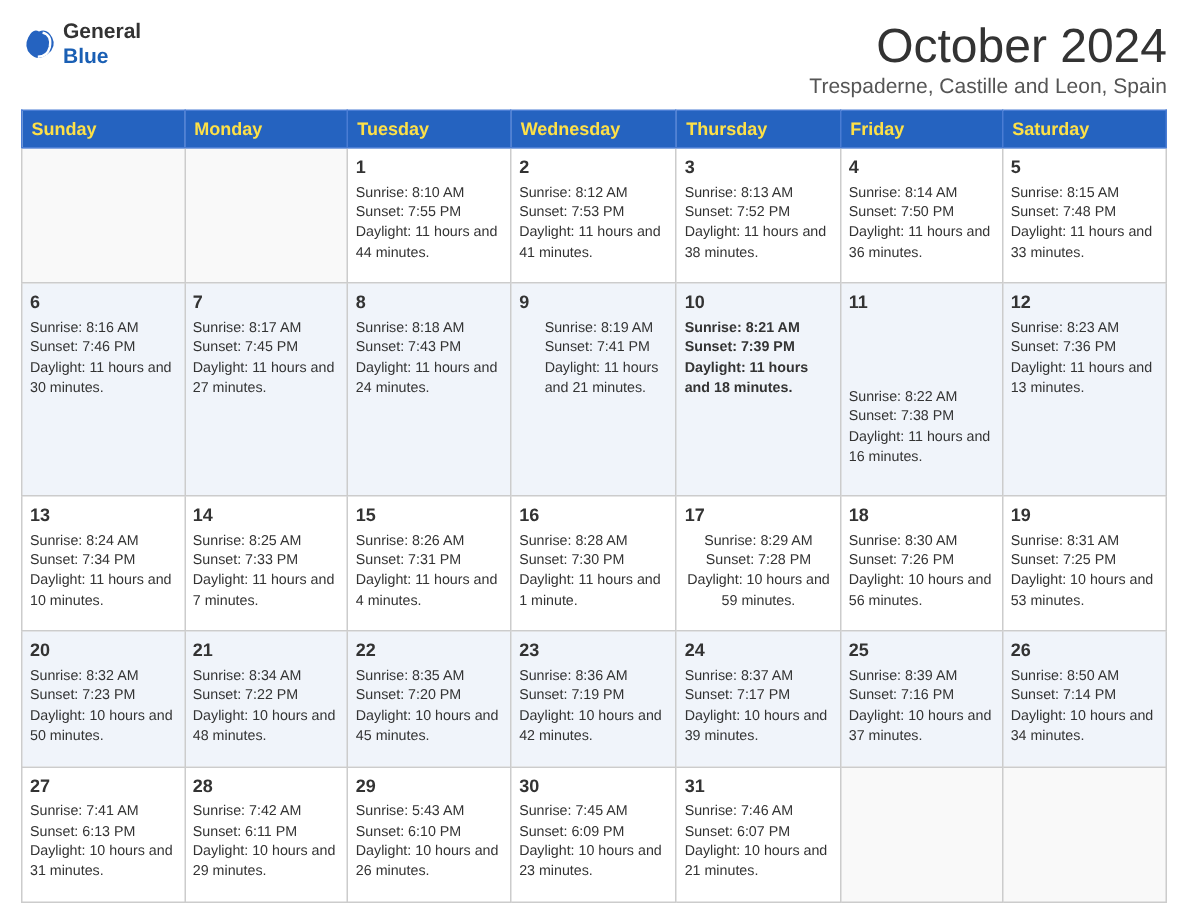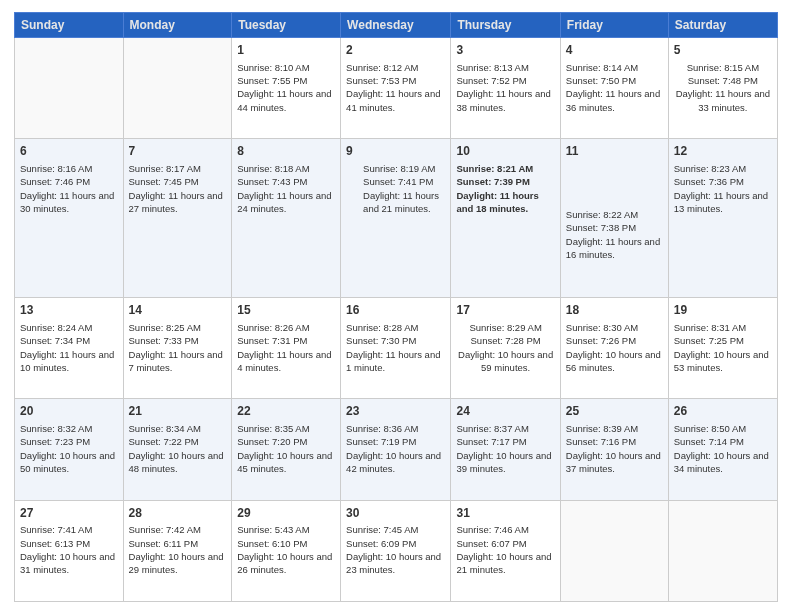--- a/index.html
+++ b/index.html
@@ -52,21 +52,21 @@
       color: #555;
     }
     .calendar {
       width: 100%;
       border-collapse: collapse;
       flex: 1;
       font-size: 10px;
     }
     .calendar thead tr th {
       background-color: #2563c0;
-      color: #e5e5e5;
+      color: #fde047;
       text-align: left;
       padding: 5px 6px;
       font-size: 12px;
       font-weight: bold;
       border: 1px solid #4a7dd4;
     }
     .calendar tbody tr td {
       border: 1px solid #ccc;
       vertical-align: top;
       padding: 4px 5px;
@@ -92,20 +92,36 @@
       color: #333;
     }
     td.empty {
       background-color: #f9f9f9 !important;
     }
   </style>
 </head>
 <body>
 
 <div class="page">
+  <div class="header">
+    <div class="logo">
+      <svg class="logo-icon" viewBox="0 0 30 30" xmlns="http://www.w3.org/2000/svg">
+        <path d="M15 5 Q22 2 26 10 Q30 18 22 24 Q14 30 8 24 Q2 18 6 10 Q10 2 15 5Z" fill="#2563c0"></path>
+        <path d="M18 6 Q26 8 24 18 Q22 26 14 26" fill="none" stroke="#fff" stroke-width="2"></path>
+      </svg>
+      <div class="logo-text">
+        <div class="logo-general">General</div>
+        <div class="logo-blue">Blue</div>
+      </div>
+    </div>
+    <div class="title-block">
+      <div class="month-title">October 2024</div>
+      <div class="subtitle">Trespaderne, Castille and Leon, Spain</div>
+    </div>
+  </div>
 
   <table class="calendar">
     <thead>
       <tr>
       <th>Sunday</th>
           <th>Monday</th>
           <th>Tuesday</th>
           <th>Wednesday</th>
           <th>Thursday</th>
           <th>Friday</th>
@@ -135,21 +151,21 @@
 Daylight: 11 hours and 38 minutes.</div>
           </td>
           <td>
             <span class="day-number">4</span>
             <div class="day-info" style="white-space: pre-line;">Sunrise: 8:14 AM
 Sunset: 7:50 PM
 Daylight: 11 hours and 36 minutes.</div>
           </td>
           <td>
             <span class="day-number">5</span>
-            <div class="day-info" style="white-space: pre-line; text-align: center;">Sunrise: 8:15 AM
+            <div class="day-info" style="white-space: pre-line;">Sunrise: 8:15 AM
 Sunset: 7:48 PM
 Daylight: 11 hours and 33 minutes.</div>
           </td>
         </tr>
         <tr>
           <td>
             <span class="day-number">6</span>
             <div class="day-info" style="white-space: pre-line;">Sunrise: 8:16 AM
 Sunset: 7:46 PM
 Daylight: 11 hours and 30 minutes.</div>

